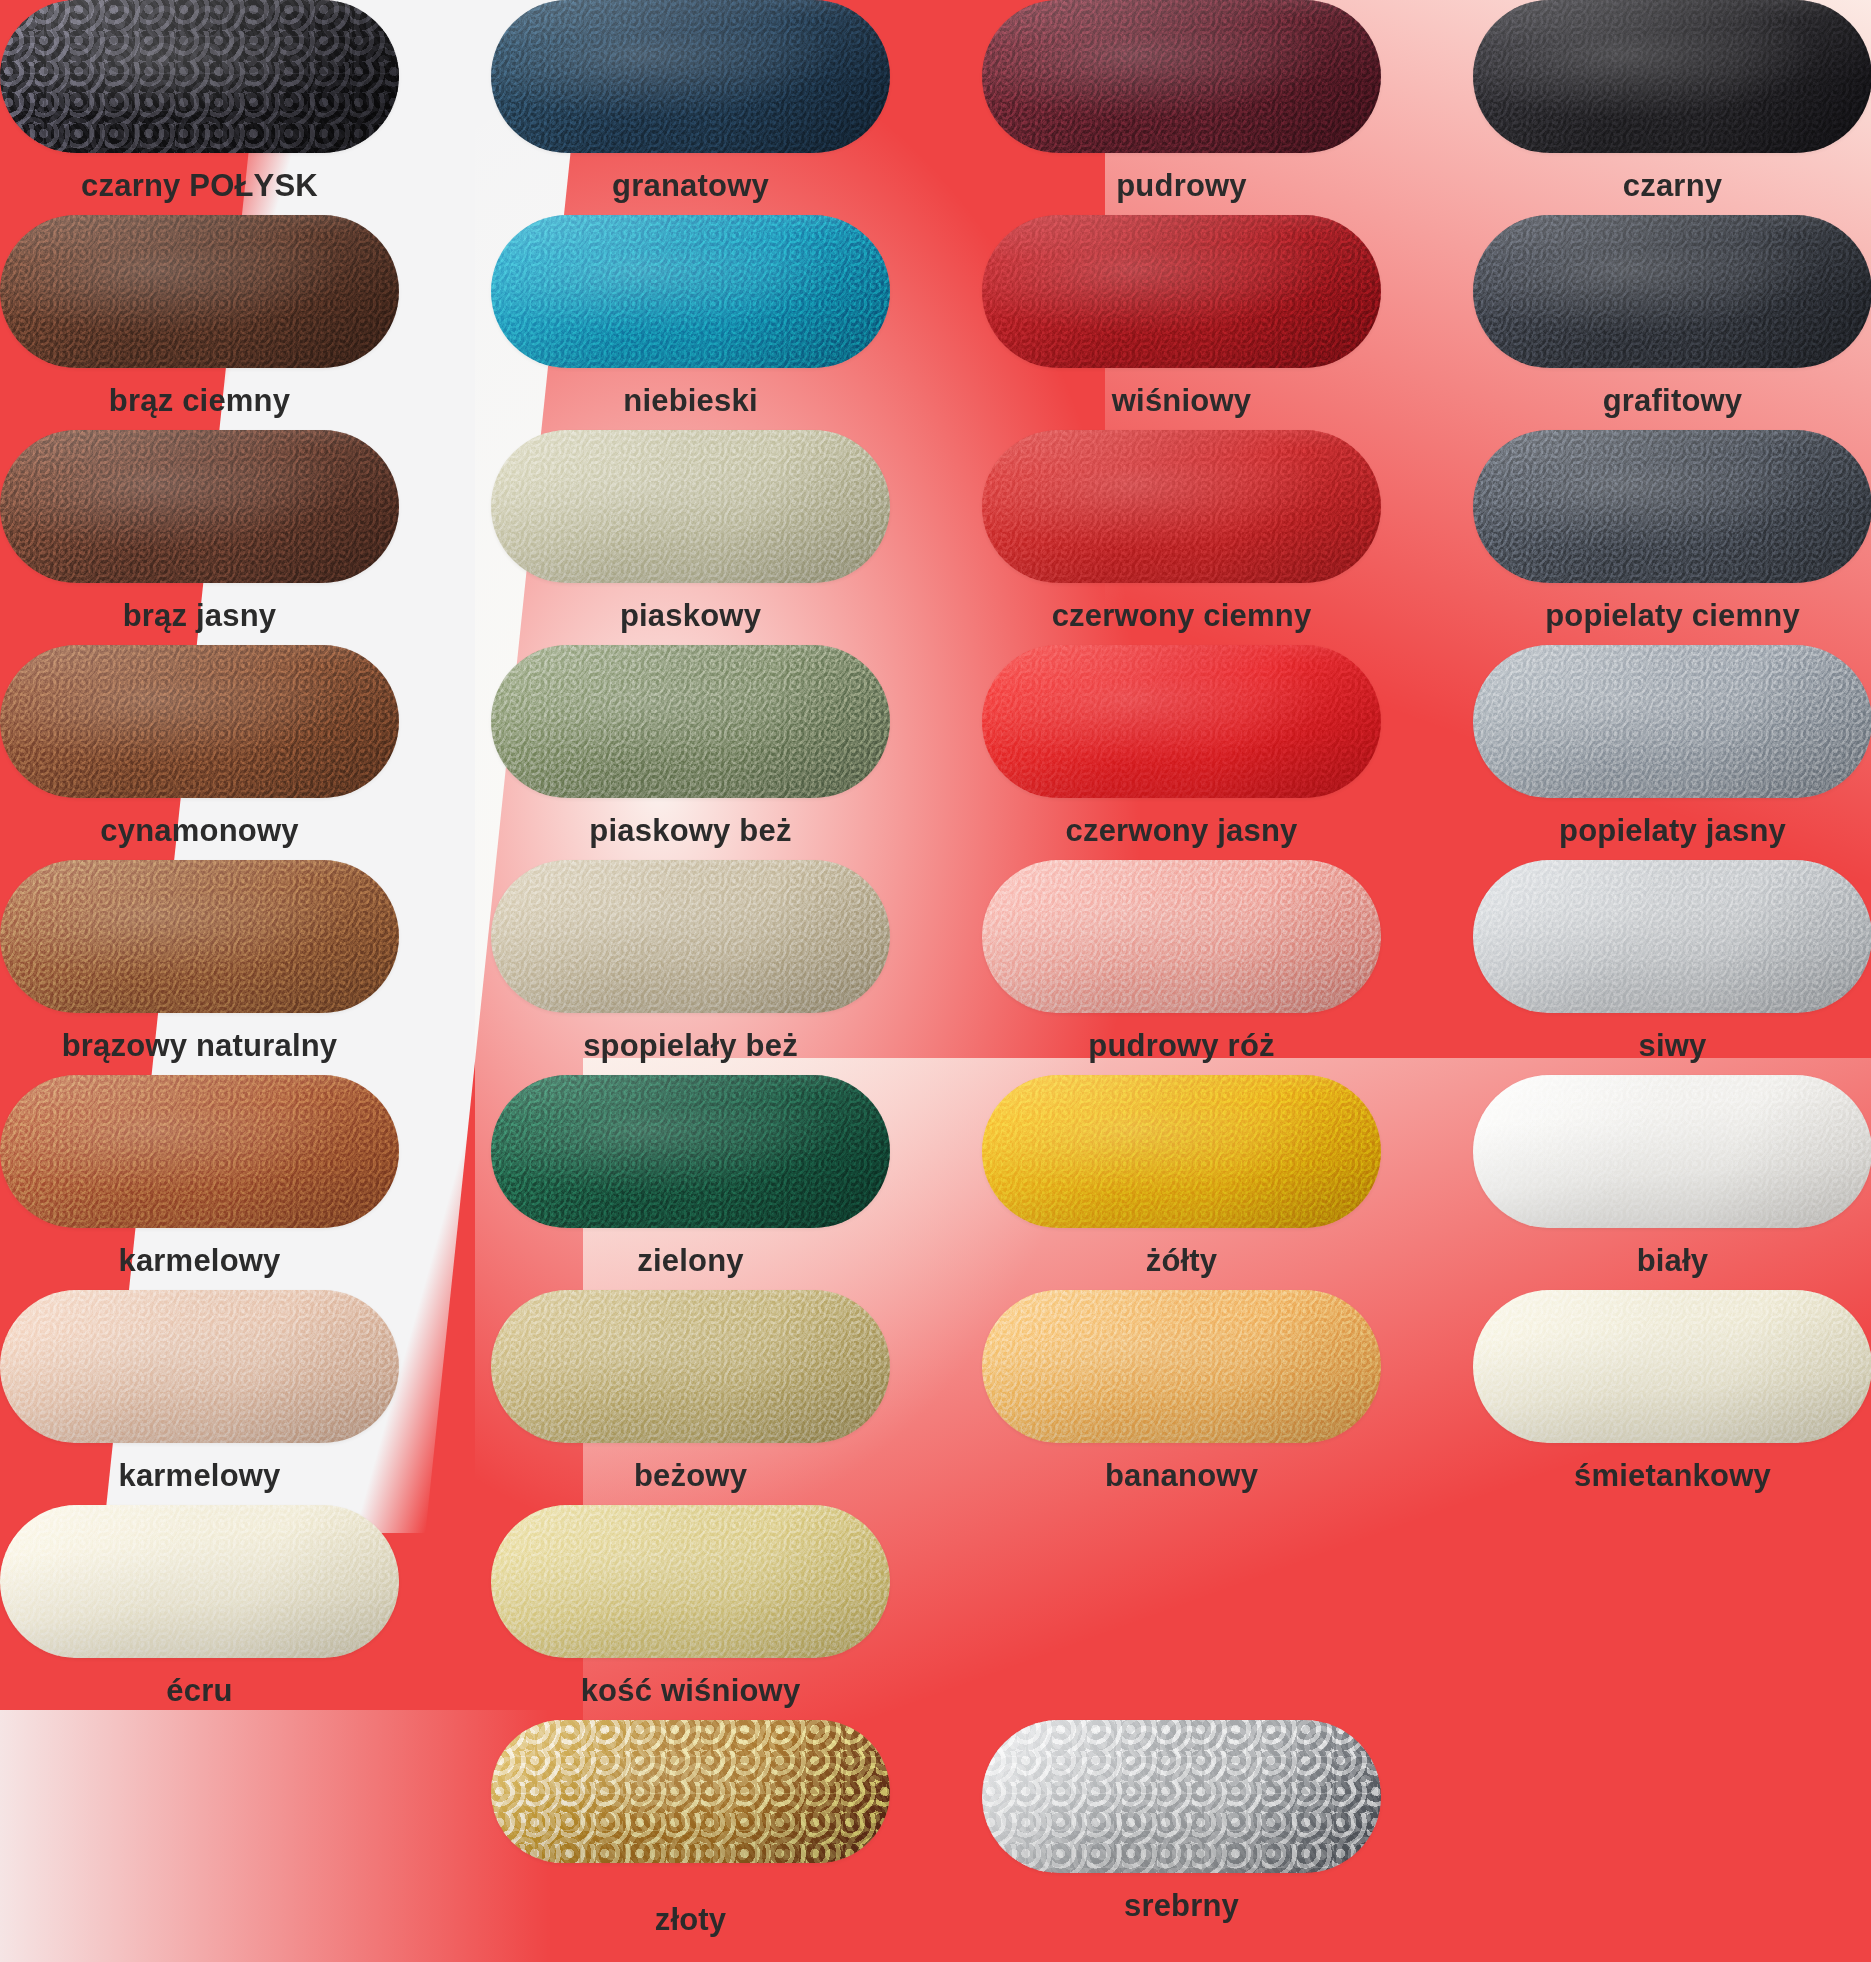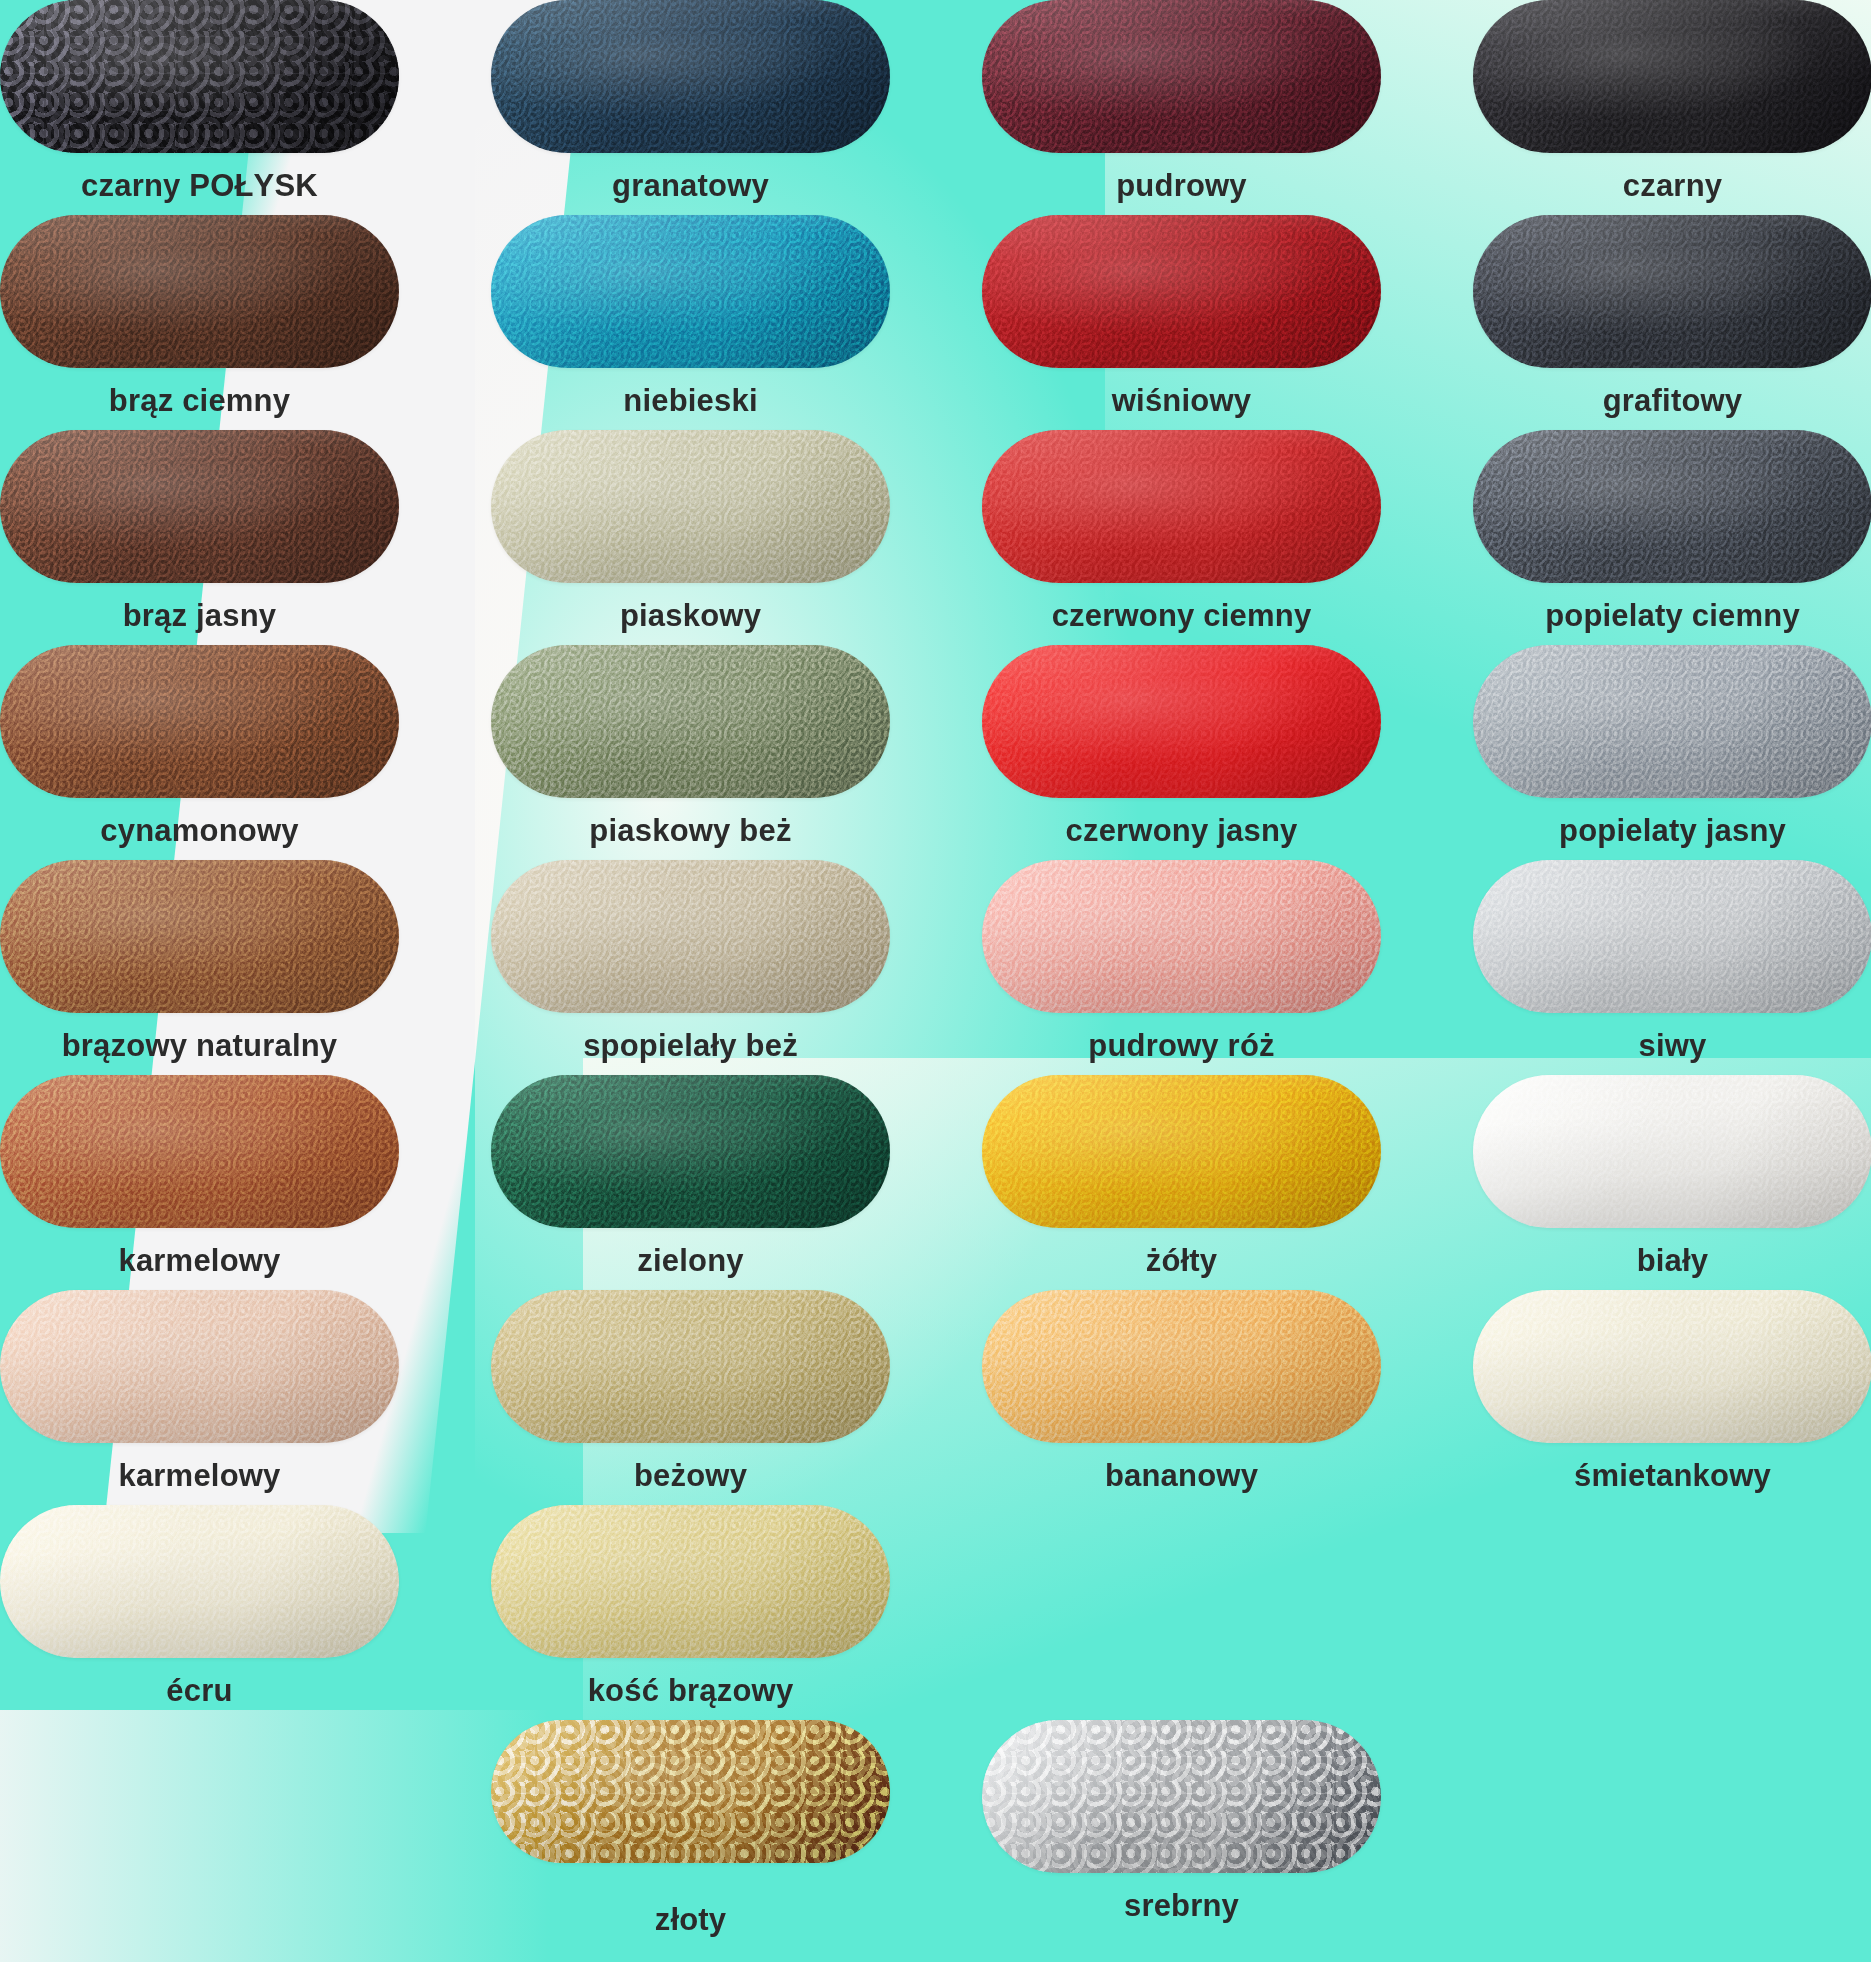--- a/index.html
+++ b/index.html
@@ -9,21 +9,21 @@
     width: 1872px; height: 1963px;
     background: #ffffff;
     font-family: "Liberation Sans", "DejaVu Sans", sans-serif;
     overflow: hidden;
   }
 
   #chart-root {
     position: relative;
     width: 1872px;
     height: 1963px;
-    background: #5eead4;
+    background: #ef4444;
   }
 
   
   .wm { position: absolute; pointer-events: none; }
   .wm-a {
     left: 184px; top: 0; width: 322px; height: 1533px;
     background: linear-gradient(100deg, rgba(245,245,246,0) 0%, #f4f4f5 12%, #f4f4f5 88%, rgba(245,245,246,0) 100%);
     transform: skewX(-6deg);
   }
   .wm-b {
@@ -240,21 +240,21 @@
       <div class="cell">
         <div class="swatch" style="background: linear-gradient(118deg, rgb(251, 248, 234) 0%, rgb(240, 236, 217) 42%, rgb(240, 236, 217) 62%, rgb(222, 217, 194) 100%);"></div>
         <div class="label">śmietankowy</div>
       </div>
       <div class="cell">
         <div class="swatch" style="background: linear-gradient(118deg, rgb(253, 249, 236) 0%, rgb(243, 238, 219) 42%, rgb(243, 238, 219) 62%, rgb(225, 219, 196) 100%);"></div>
         <div class="label">écru</div>
       </div>
       <div class="cell">
         <div class="swatch" style="background: linear-gradient(118deg, rgb(238, 227, 174) 0%, rgb(224, 211, 151) 42%, rgb(224, 211, 151) 62%, rgb(203, 189, 127) 100%);"></div>
-        <div class="label">kość brązowy</div>
+        <div class="label">kość wiśniowy</div>
       </div>
       <div class="cell" style="grid-column: 2; gap: 24px;">
         <div class="swatch coarse" style="background: linear-gradient(118deg, rgb(239, 220, 168) 0%, rgb(201, 169, 99) 42%, rgb(201, 169, 99) 62%, rgb(150, 119, 60) 100%);"></div>
         <div class="label">złoty</div>
       </div>
       <div class="cell" style="grid-column: 3;">
         <div class="swatch coarse" style="background: linear-gradient(118deg, rgb(243, 244, 245) 0%, rgb(194, 196, 198) 42%, rgb(194, 196, 198) 62%, rgb(141, 144, 149) 100%);"></div>
         <div class="label">srebrny</div>
       </div>
       <div class="cell empty"></div>

